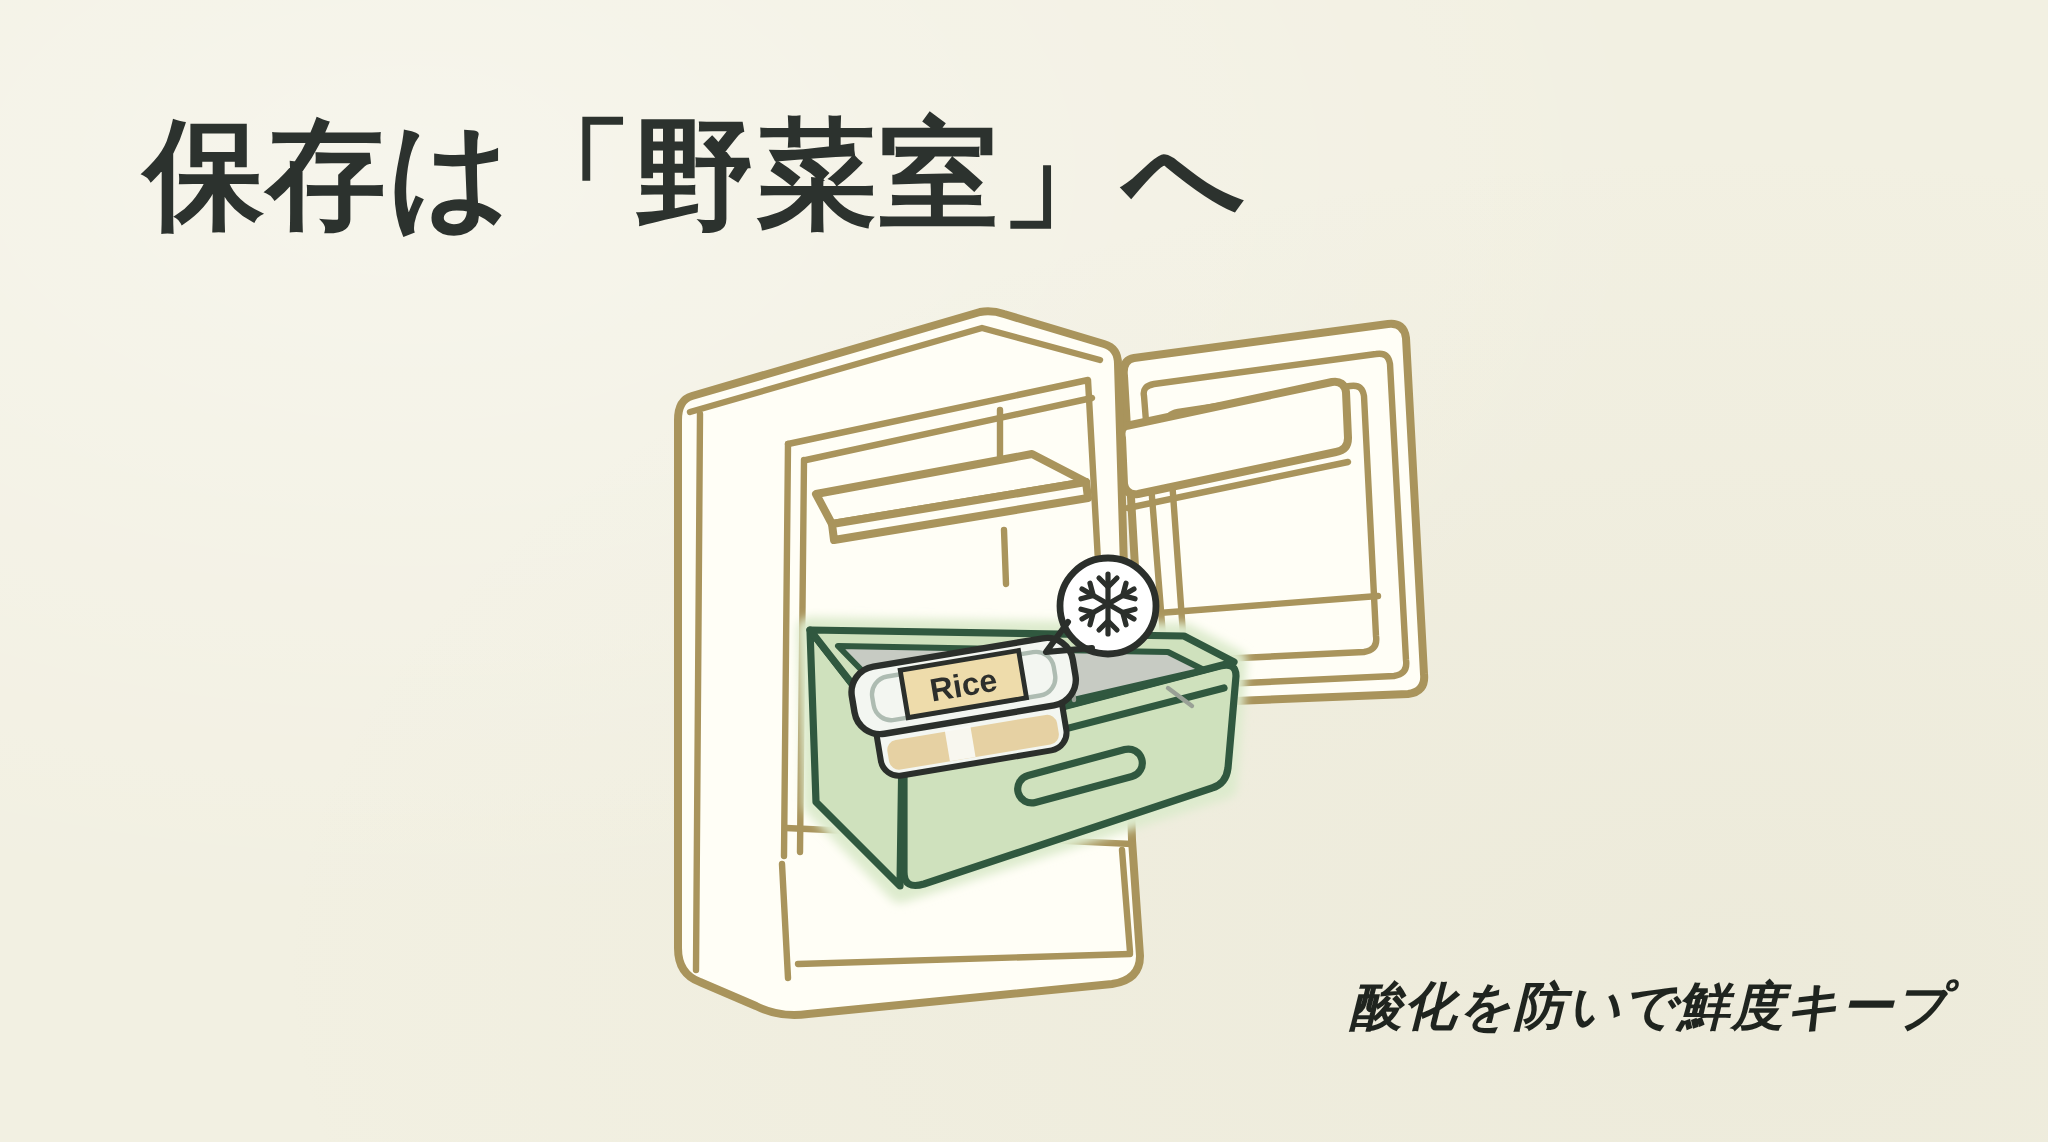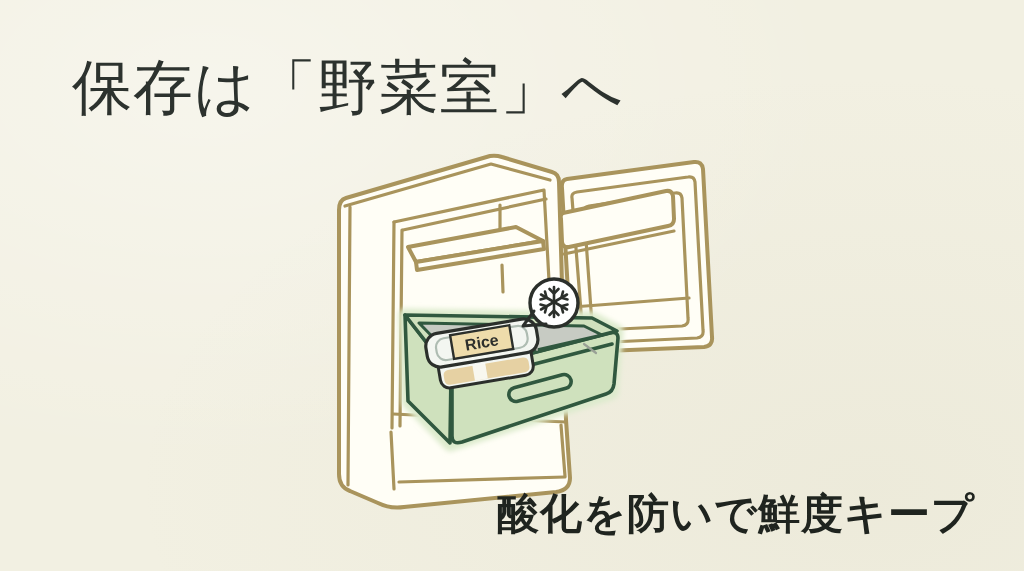--- a/index.html
+++ b/index.html
@@ -17,27 +17,27 @@
   }
   .slide{
     position:relative;width:1024px;height:571px;
     background:
       radial-gradient(ellipse at 20% 15%, rgba(255,255,255,.35), rgba(255,255,255,0) 55%),
       radial-gradient(ellipse at 85% 85%, rgba(190,185,150,.10), rgba(190,185,150,0) 60%),
       var(--bg);
   }
   .title{
     position:absolute;left:72px;top:48px;
-    font-size:60px;font-weight:normal;letter-spacing:1px;
+    font-size:60px;font-weight:bold;letter-spacing:1px;
     color:var(--title-ink);white-space:nowrap;
   }
   .caption{
     position:absolute;right:49px;top:486px;
-    font-size:42px;font-weight:bold;letter-spacing:1px;
-    color:var(--caption-ink);white-space:nowrap;
+    font-size:26px;font-weight:bold;letter-spacing:1px;
+    color:var(--caption-ink);white-space:nowrap;font-style:italic;
   }
   svg.illu{position:absolute;left:325px;top:145px;width:410px;height:380px;}
   .tan-thin{stroke:var(--outline-tan);stroke-width:3.2;fill:none;stroke-linecap:round;stroke-linejoin:round;}
   .tan-fill{fill:var(--fridge-fill);stroke:var(--outline-tan);stroke-width:4;stroke-linejoin:round;}
   .grn{stroke:var(--drawer-green-dark);stroke-width:3.6;fill:none;stroke-linecap:round;stroke-linejoin:round;}
   .grn-fill{fill:var(--drawer-green);stroke:var(--drawer-green-dark);stroke-width:3.6;stroke-linejoin:round;}
   .gray-fill{fill:var(--interior-gray);stroke:var(--drawer-green-dark);stroke-width:3;stroke-linejoin:round;}
   .glow{fill:var(--drawer-glow);stroke:var(--drawer-glow);stroke-width:13;stroke-linejoin:round;}
   .ink{stroke:var(--ink);fill:none;stroke-linecap:round;stroke-linejoin:round;}
   .ink-fill{fill:var(--container-white);stroke:var(--ink);stroke-linejoin:round;}

